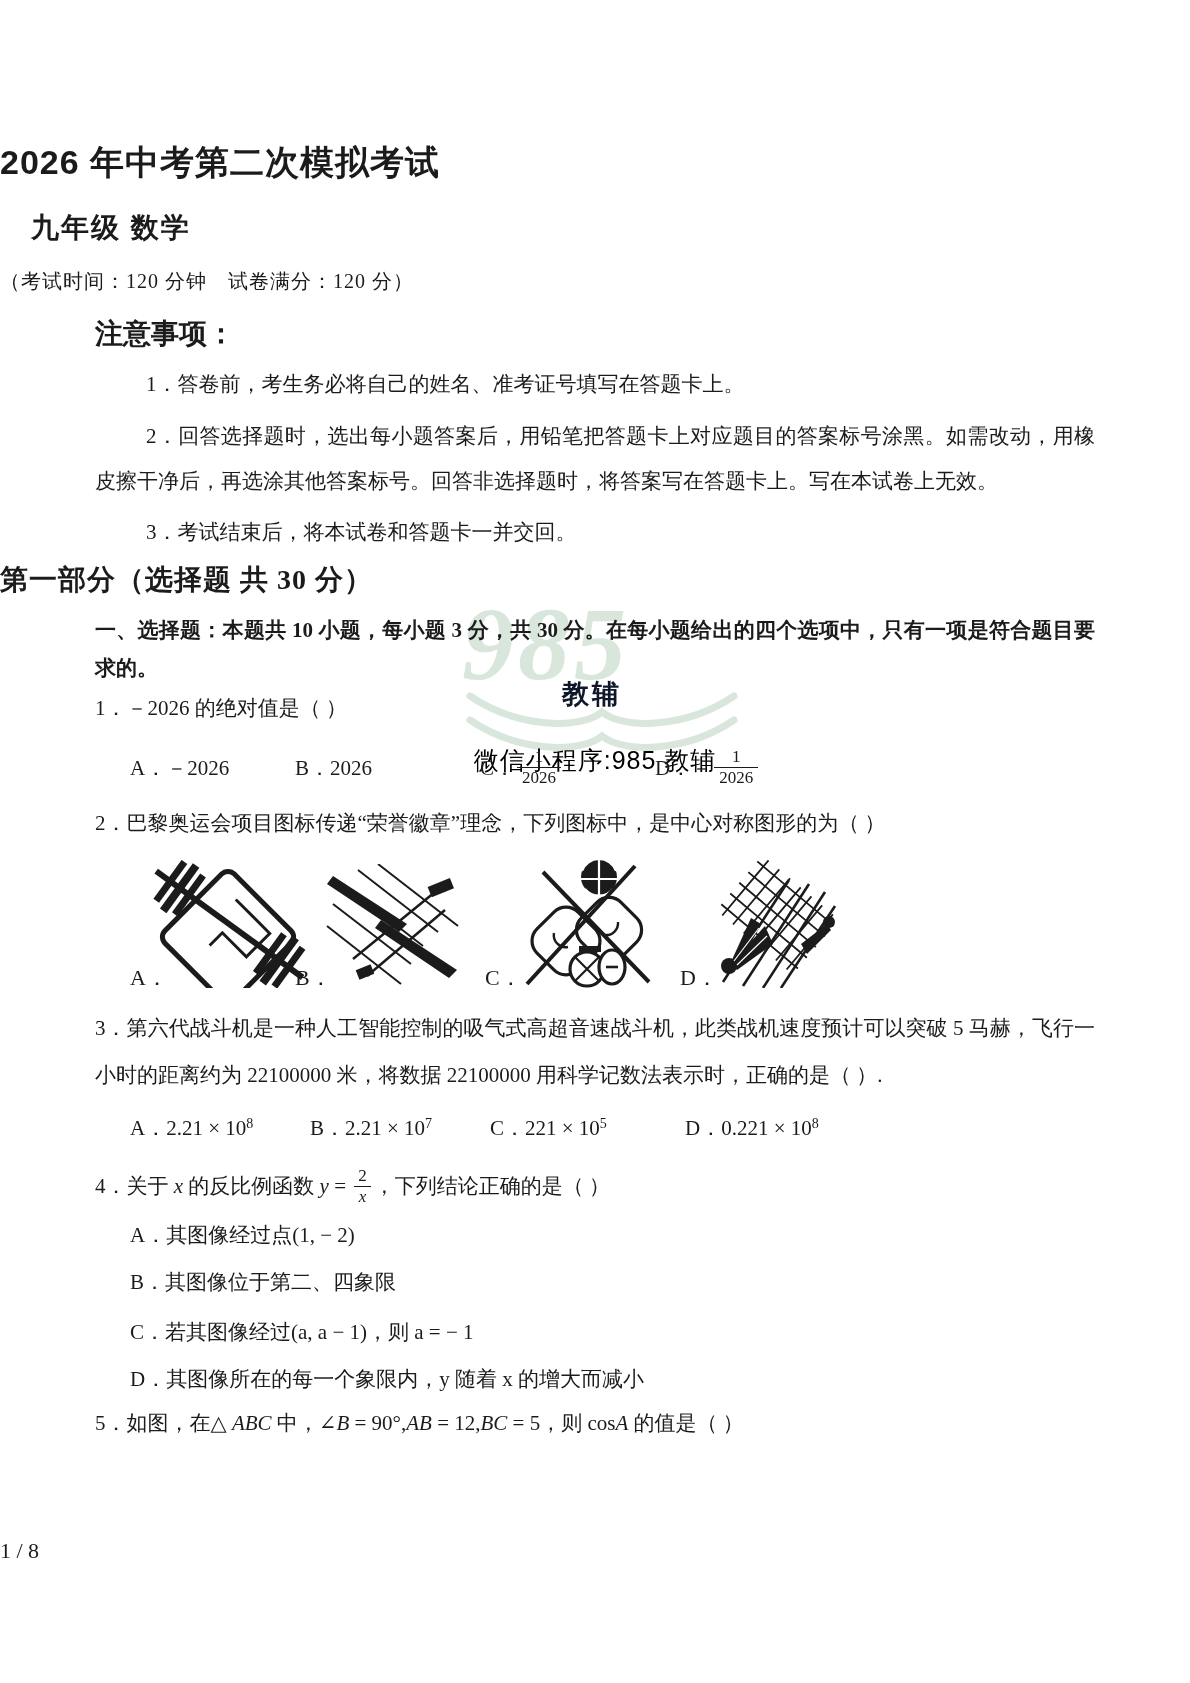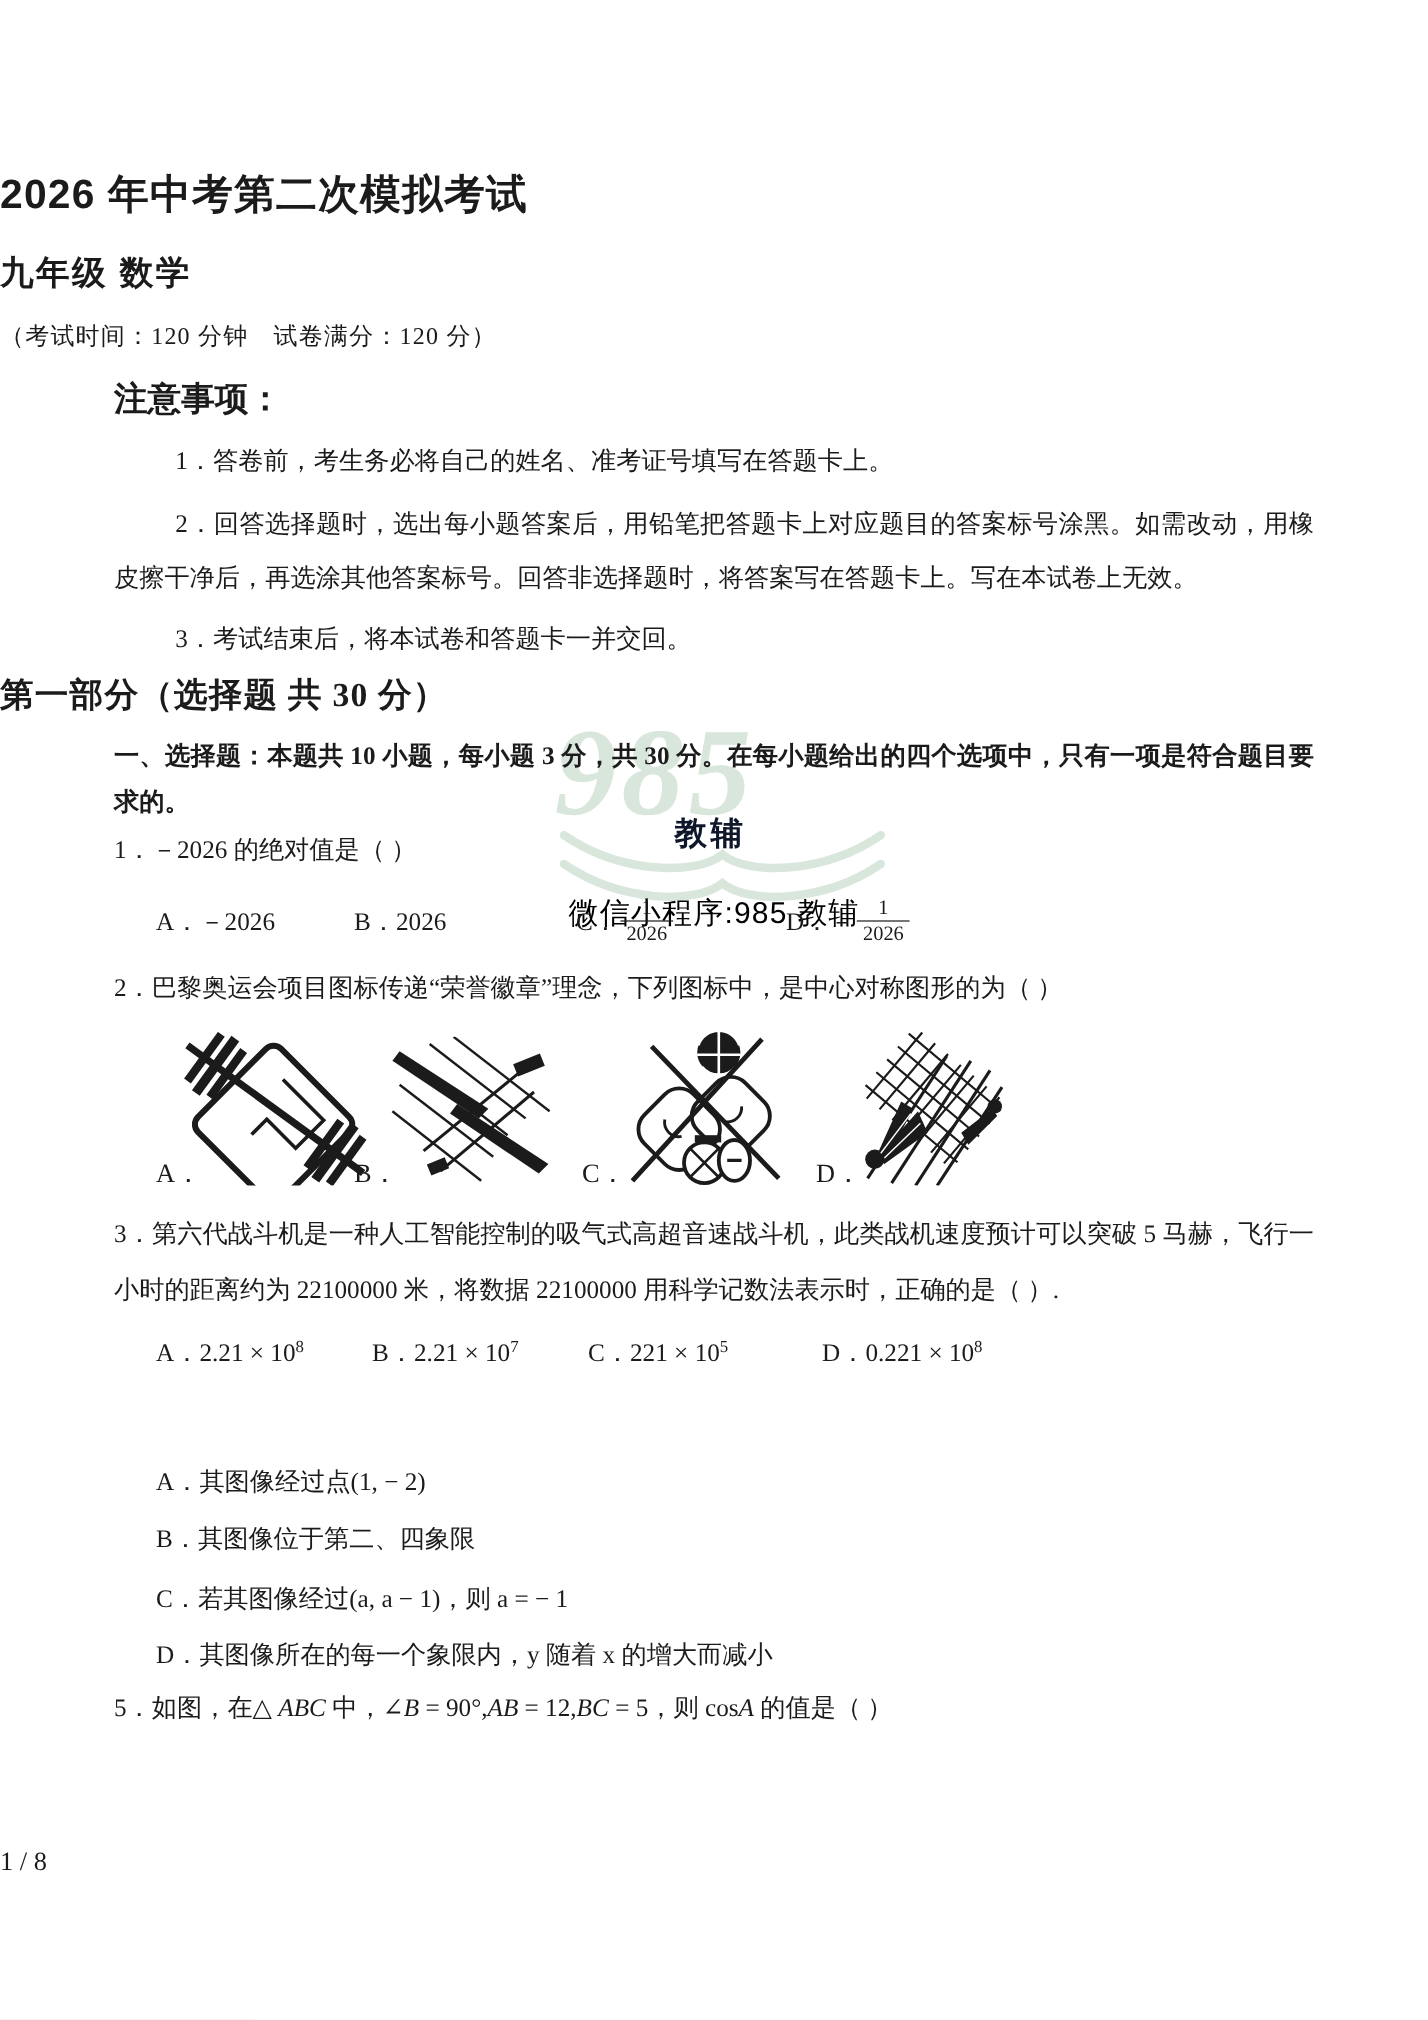--- a/index.html
+++ b/index.html
@@ -4,21 +4,21 @@
 <style>
   html,body{margin:0;padding:0;background:#e8e8e8;}
   .page{position:relative;width:1190px;height:1683px;margin:0 auto;background:#ffffff;
         font-family:"Liberation Serif","DejaVu Serif",serif;color:#1b1b1b;overflow:hidden;}
   .abs{position:absolute;}
   .ctr{left:0;right:0;text-align:left;}
   .bl{left:95px;width:1000px;}
   .title{font-size:34px;font-weight:700;line-height:44px;letter-spacing:1px;
          font-family:"Liberation Sans","DejaVu Sans",sans-serif;}
   .subject{font-size:28px;font-weight:700;line-height:40px;letter-spacing:2px;
-           font-family:"Liberation Sans","DejaVu Sans",sans-serif;}
+           font-family:"Liberation Sans","DejaVu Sans",sans-serif;padding-left:31px;}
   .examinfo{font-size:20px;line-height:30px;letter-spacing:1px;}
   .noticeh{font-size:28px;font-weight:700;line-height:36px;}
   .npara{font-size:21px;line-height:45px;text-align:justify;text-indent:51px;}
   .parth{font-size:28px;font-weight:700;line-height:40px;letter-spacing:1px;}
   .intro{font-size:21px;font-weight:700;line-height:38px;text-align:justify;}
   .stem{font-size:21px;line-height:38px;text-align:justify;}
   .stem2{font-size:21px;line-height:47px;text-align:justify;}
   .optrow{position:absolute;left:95px;width:1020px;height:58px;font-size:21px;}
   .opt{position:absolute;top:0;line-height:46px;white-space:nowrap;}
   .optline{position:absolute;left:130px;width:965px;font-size:21px;line-height:46px;white-space:nowrap;}
@@ -173,20 +173,23 @@
   </div>
 
   <div class="abs bl stem2" style="top:1005px">3．第六代战斗机是一种人工智能控制的吸气式高超音速战斗机，此类战机速度预计可以突破 5 马赫，飞行一小时的距离约为 22100000 米，将数据 22100000 用科学记数法表示时，正确的是（ ）.</div>
   <div class="optrow" style="top:1101px">
     <span class="opt" style="left:35px"><span>A．</span><span>2.21 × 10</span><sup class="e">8</sup></span>
     <span class="opt" style="left:215px"><span>B．</span><span>2.21 × 10</span><sup class="e">7</sup></span>
     <span class="opt" style="left:395px"><span>C．</span><span>221 × 10</span><sup class="e">5</sup></span>
     <span class="opt" style="left:590px"><span>D．</span><span>0.221 × 10</span><sup class="e">8</sup></span>
   </div>
 
+  <div class="abs bl" style="top:1158px;height:60px;line-height:56px;font-size:21px;white-space:nowrap">
+    <span>4．关于 </span><span class="mi">x</span><span> 的反比例函数 </span><span class="mi">y</span><span> = </span><span class="ifrac"><span class="num">2</span><span class="den">x</span></span><span>，下列结论正确的是（ ）</span>
+  </div>
   <div class="optline" style="top:1212px">A．其图像经过点(1, − 2)</div>
   <div class="optline" style="top:1259px">B．其图像位于第二、四象限</div>
   <div class="optline" style="top:1309px">C．若其图像经过(a, a − 1)，则 a = − 1</div>
   <div class="optline" style="top:1356px">D．其图像所在的每一个象限内，y 随着 x 的增大而减小</div>
 
   <div class="abs bl q5line" style="top:1400px">
     <span>5．如图，在△ </span><span class="mi">ABC</span><span> 中，∠</span><span class="mi">B</span><span> = 90°,</span><span class="mi">AB</span><span> = 12,</span><span class="mi">BC</span><span> = 5，则 cos</span><span class="mi">A</span><span> 的值是（ ）</span>
   </div>
 
   <div class="abs ctr footer" style="top:1534px">1 / 8</div>

